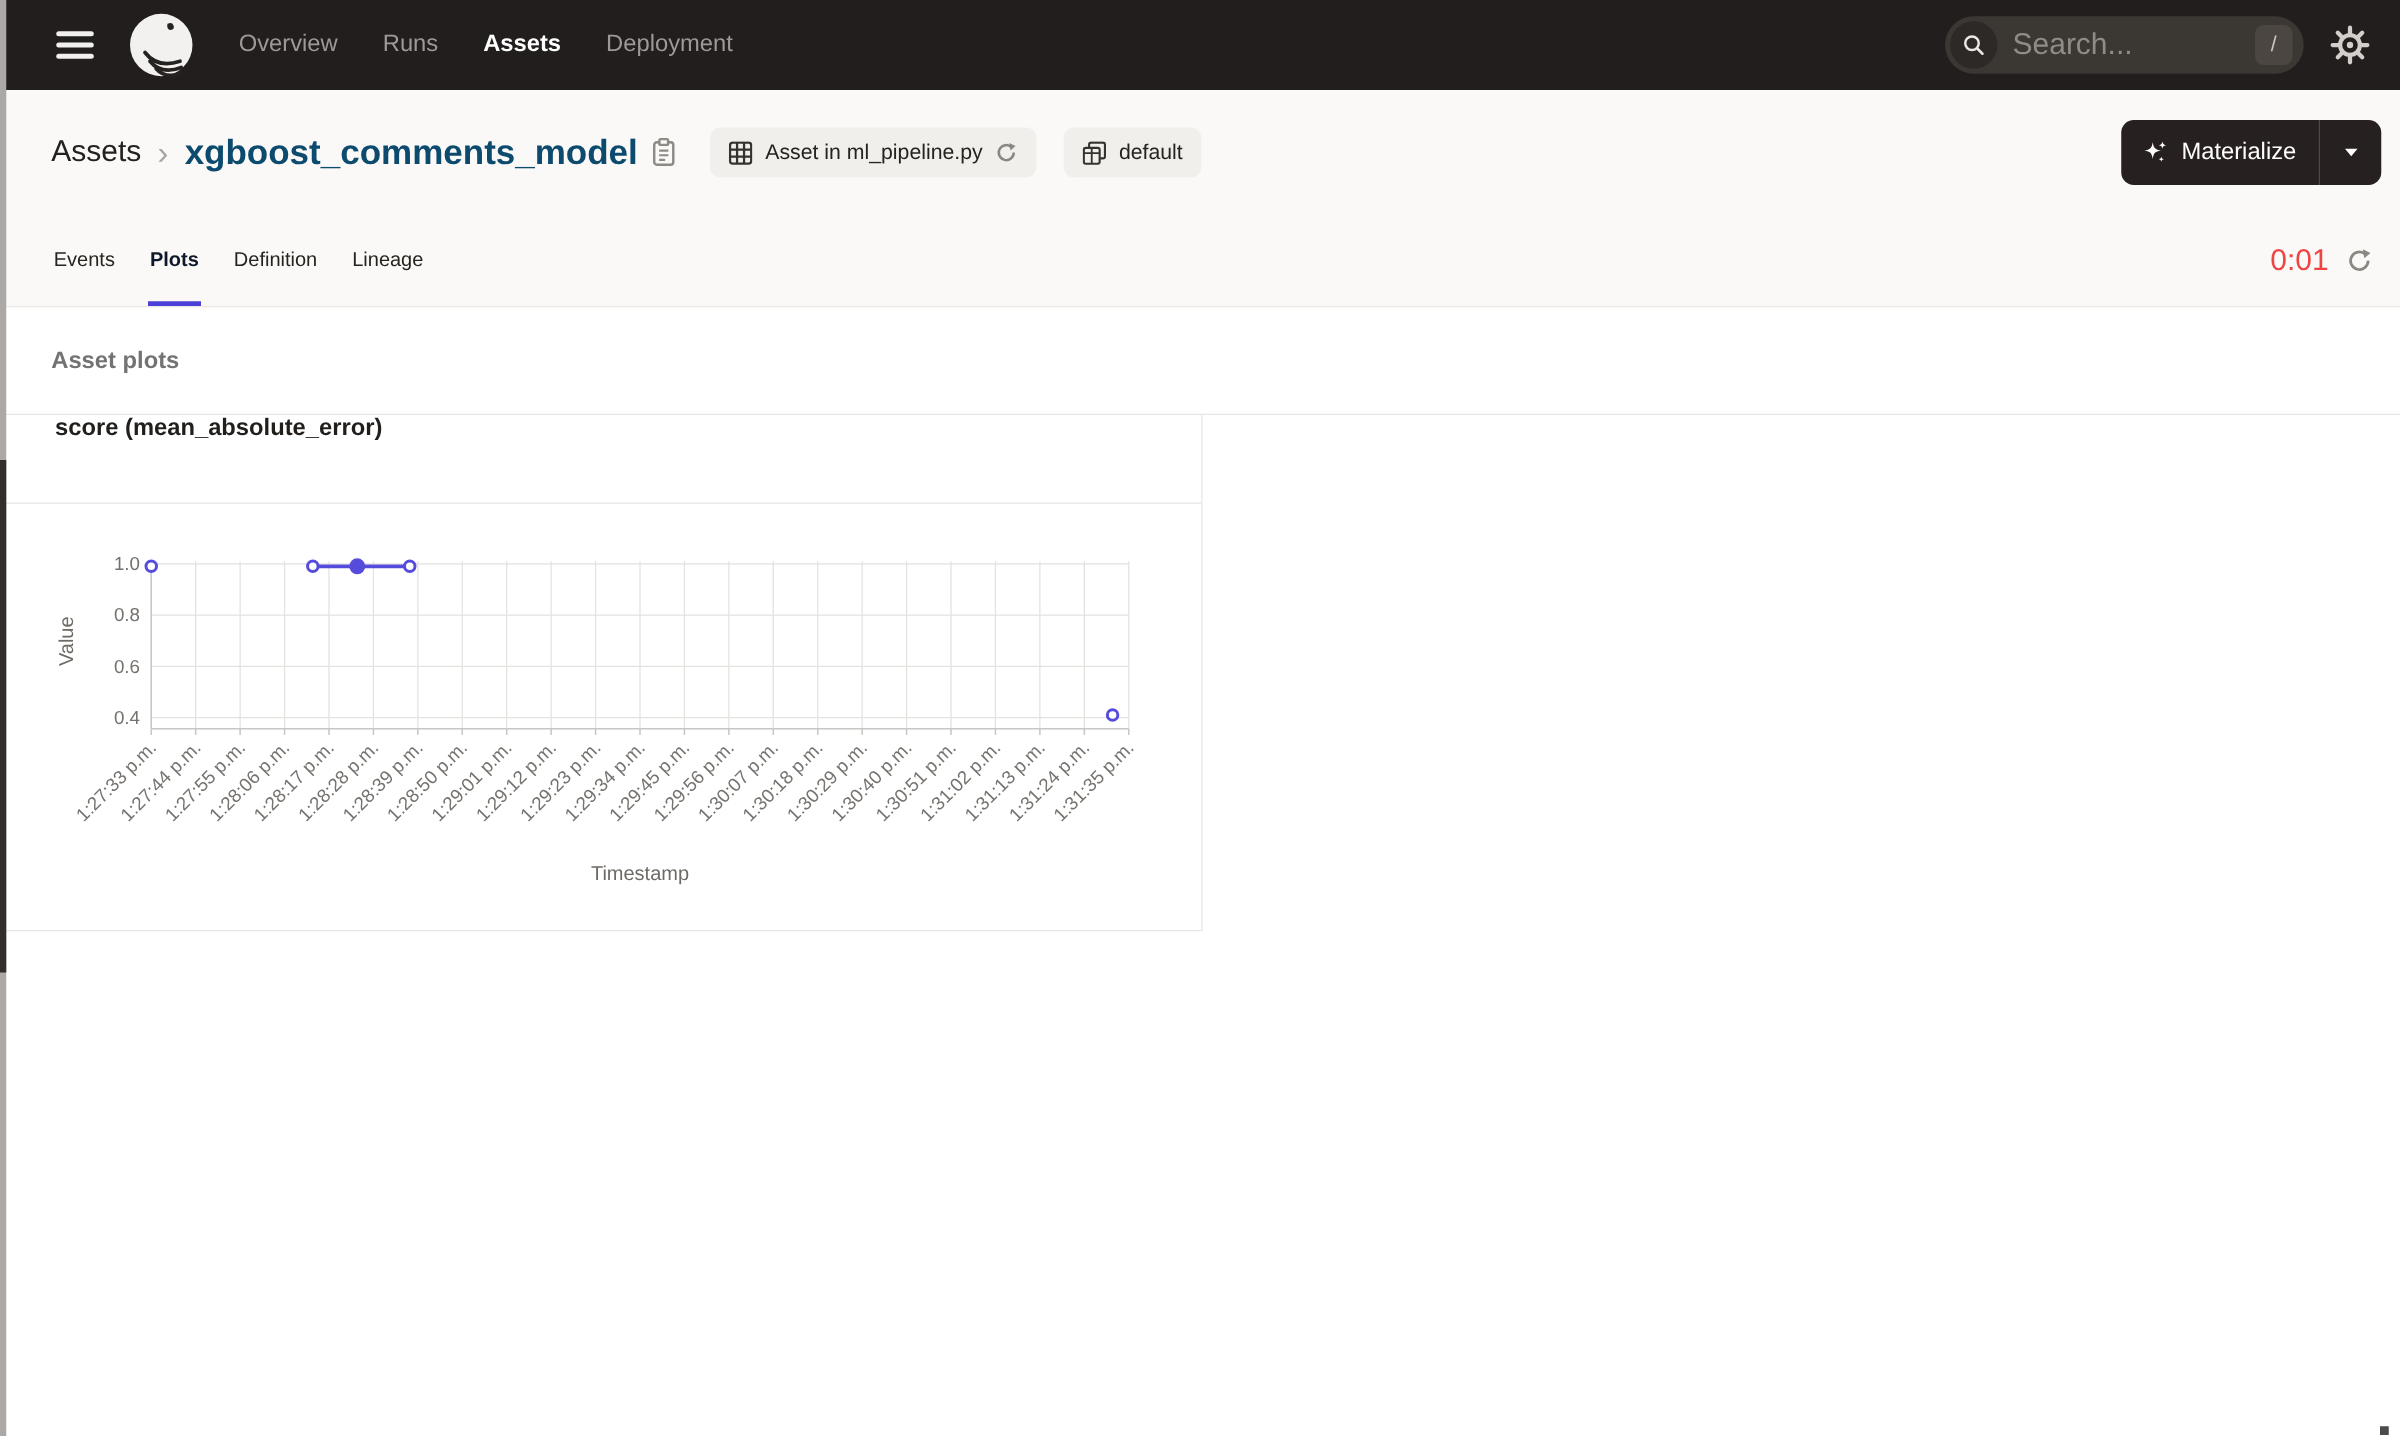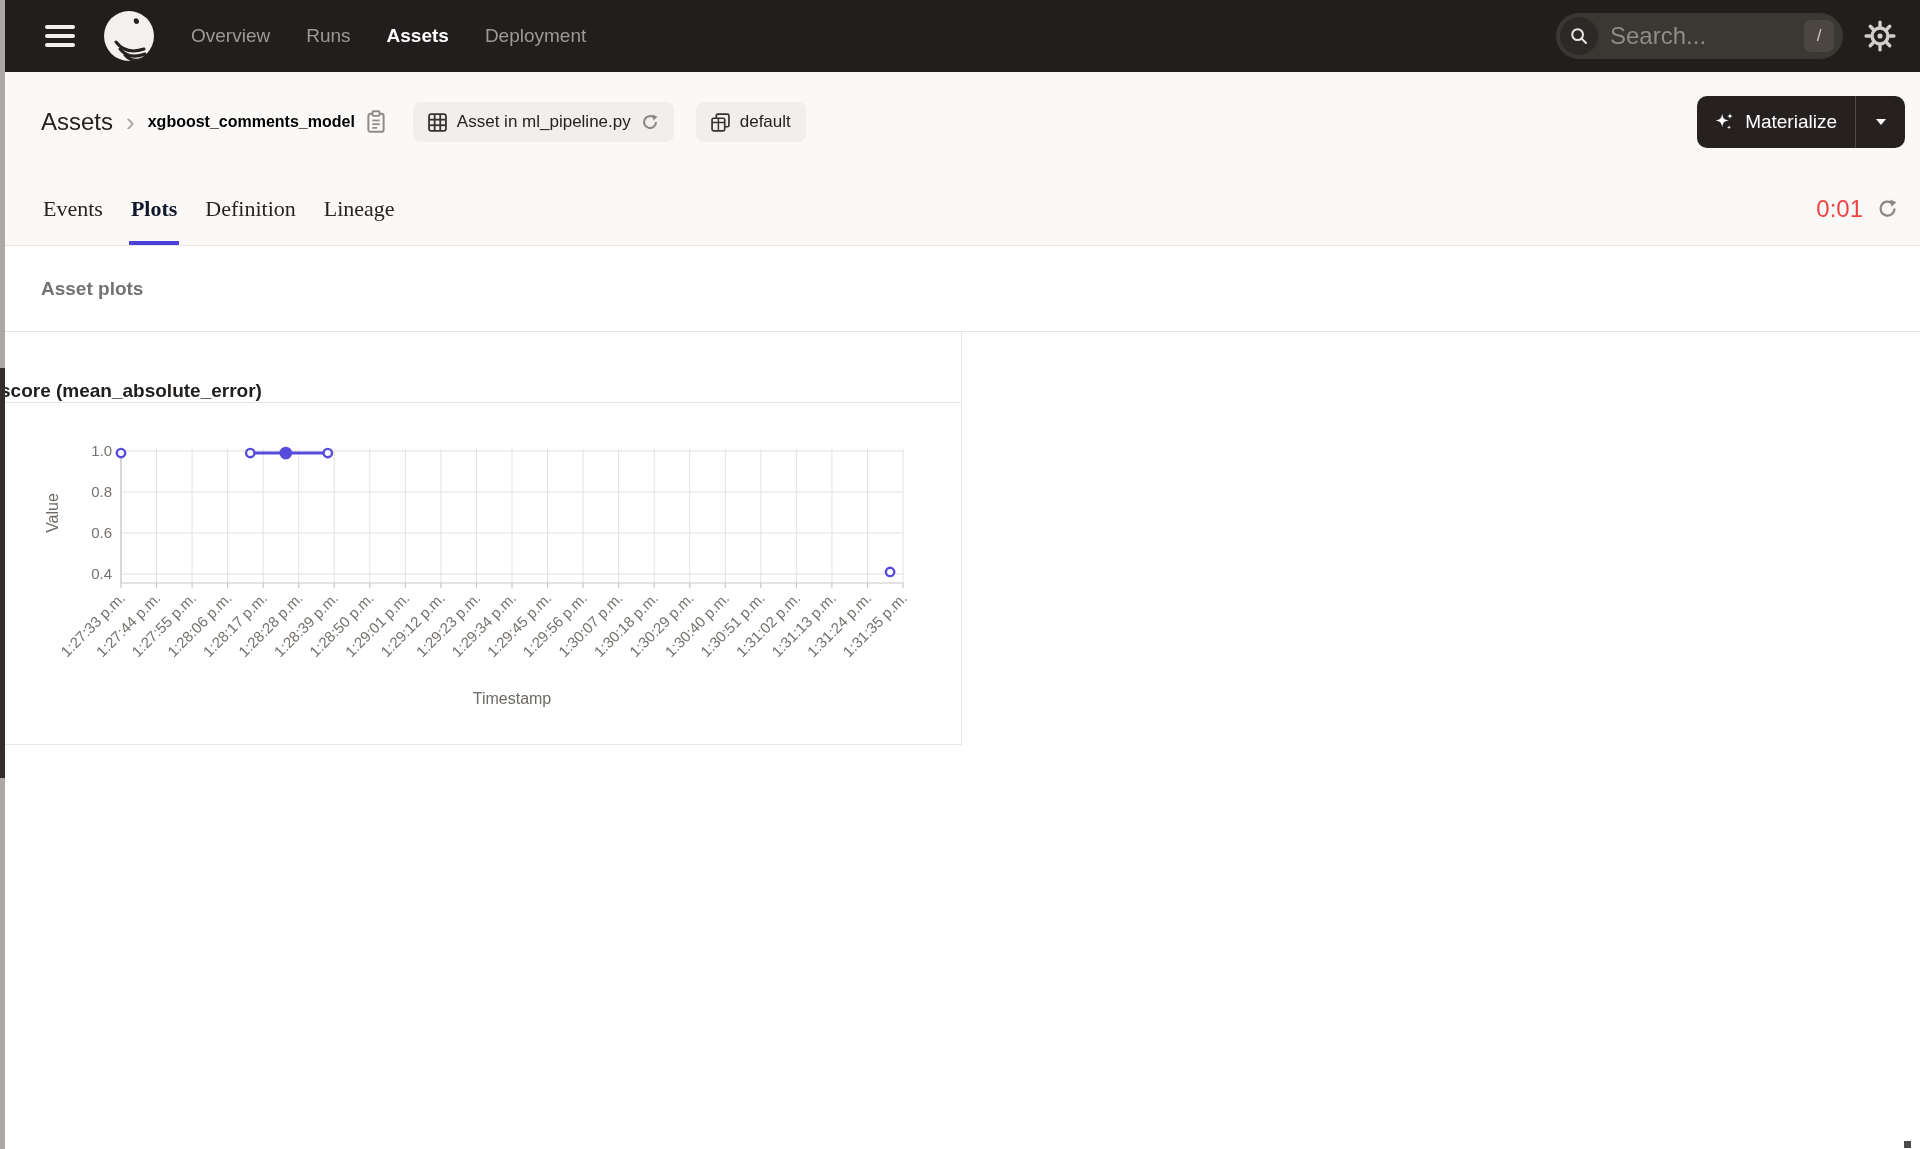--- a/index.html
+++ b/index.html
@@ -19,41 +19,41 @@
   .search-input { background:transparent; border:none; outline:none; color:#E6E3E0; font-size:24px; margin-left:12px; width:140px; font-family:"Liberation Sans", sans-serif; }
   .search-input::placeholder { color:#8F8B86; }
   .slash-badge { margin-left:auto; margin-right:9px; width:30px; height:32px; border-radius:7px; background:#4B4641; color:#CBC7C2; font-size:17px; display:flex; align-items:center; justify-content:center; }
   .gear-btn { margin:0 23px 0 20px; background:none; border:none; cursor:pointer; display:flex; }
 
   
   .page-header { height:174px; background:#FAF9F7; }
   .crumb-row { height:100px; display:flex; align-items:center; padding:0 15px 0 41px; }
   .crumb-root { font-size:24px; font-weight:500; color:#25211F; cursor:pointer; }
   .crumb-sep { font-size:26px; color:#A9A5A1; margin:0 13px; }
-  .crumb-current { font-size:16px; font-weight:700; color:#000000; }
+  .crumb-current { font-size:28px; font-weight:700; color:#0c4a6e; }
   .copy-btn { background:none; border:none; cursor:pointer; margin-left:10px; display:flex; }
   .chip { display:flex; align-items:center; gap:10px; height:40px; padding:0 15px; background:#F0EFEC; border-radius:8px; font-size:17px; color:#262220; cursor:pointer; border:none; font-family:"Liberation Sans", sans-serif; }
   .chip.first { margin-left:26px; }
   .chip + .chip { margin-left:22px; }
   .materialize { margin-left:auto; display:flex; height:52px; background:#262120; border-radius:10px; overflow:hidden; }
   .materialize-main { display:flex; align-items:center; gap:10px; color:#fff; font-size:19px; font-weight:500; padding:0 18px 0 16px; background:none; border:none; cursor:pointer; font-family:"Liberation Sans", sans-serif; }
   .materialize-caret { width:50px; border:none; border-left:1px solid rgba(255,255,255,0.18); background:none; cursor:pointer; display:flex; align-items:center; justify-content:center; }
 
   .tabs-row { height:74px; display:flex; align-items:stretch; padding:0 22px 0 41px; border-bottom:1px solid #E7E4E1; }
-  .tab { display:flex; align-items:center; font-size:22px; font-weight:500; color:#27231F; cursor:pointer; margin-right:24px; padding:0 2px;font-family:Liberation Serif, serif; }
+  .tab { display:flex; align-items:center; font-size:16px; font-weight:500; color:#27231F; cursor:pointer; margin-right:24px; padding:0 2px; }
   .tab.active { color:#0f172a; font-weight:600; box-shadow:inset 0 -4px 0 #4C40D9; }
   .tabs-right { margin-left:auto; display:flex; align-items:center; gap:14px; }
   .timer { font-size:24px; color:#ef4444; }
   .refresh-btn { background:none; border:none; cursor:pointer; display:flex; }
 
   
   .section-row { height:86px; display:flex; align-items:center; padding-left:41px; border-bottom:1px solid #E8E6E3; background:#fff; }
   .section-title { font-size:19px; font-weight:700; color:#737373; }
   .plot-card { width:962px; border-right:1px solid #E8E6E3; border-bottom:1px solid #E8E6E3; background:#fff; }
-  .card-title-row { height:71px; display:flex; align-items:flex-end; border-bottom:1px solid #E8E6E3; }
+  .card-title-row { height:71px; display:flex; align-items:flex-start; padding-left:44px; border-bottom:1px solid #E8E6E3; }
   .card-title { font-size:19px; font-weight:700; color:#211E1C; }
   #plot { display:block; }
   #plot text { font-family:"Liberation Sans", sans-serif; }
 
   
   .edge-strip { position:absolute; left:0; top:0; width:5px; height:1149px; background:#ABA8A5; }
   .edge-strip-dark { position:absolute; left:0; top:368px; width:5px; height:410px; background:#332E2B; }
   .corner-dot { position:absolute; left:1904px; top:1141px; width:7px; height:7px; background:#4B4B4B; }
 </style>
 </head>

